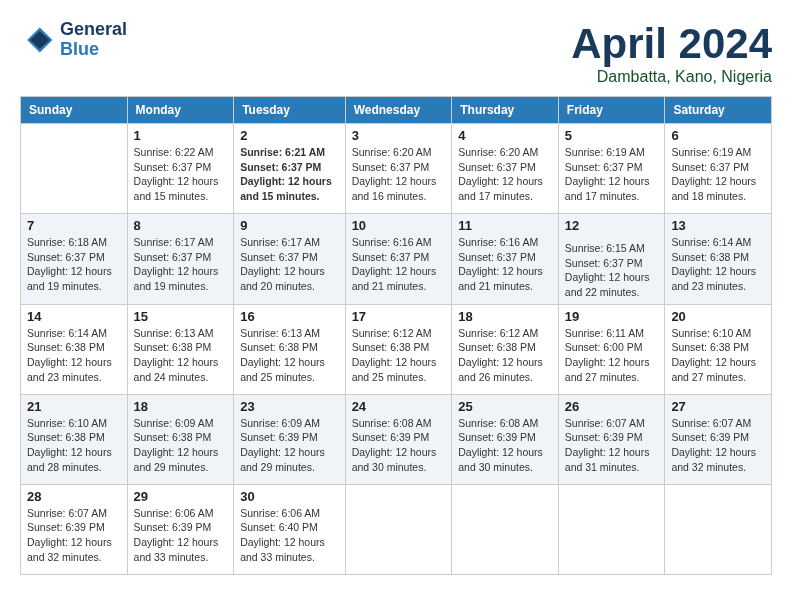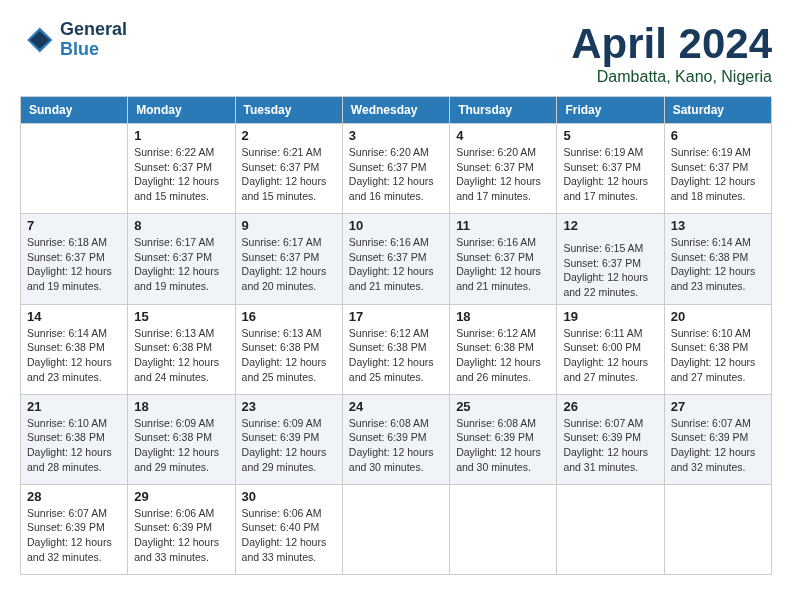--- a/index.html
+++ b/index.html
@@ -119,21 +119,21 @@
         <td class="empty"></td>
         <td>
           <span class="day-number">1</span>
           <div class="day-info" style="white-space: pre-line;">Sunrise: 6:22 AM
 Sunset: 6:37 PM
 Daylight: 12 hours
 and 15 minutes.</div>
         </td>
         <td>
           <span class="day-number">2</span>
-          <div class="day-info" style="white-space: pre-line;">Sunrise: 6:21 AM
+          <div class="day-info" style="white-space: pre-line; font-weight: bold;">Sunrise: 6:21 AM
 Sunset: 6:37 PM
 Daylight: 12 hours
 and 15 minutes.</div>
         </td>
         <td>
           <span class="day-number">3</span>
           <div class="day-info" style="white-space: pre-line;">Sunrise: 6:20 AM
 Sunset: 6:37 PM
 Daylight: 12 hours
 and 16 minutes.</div>

